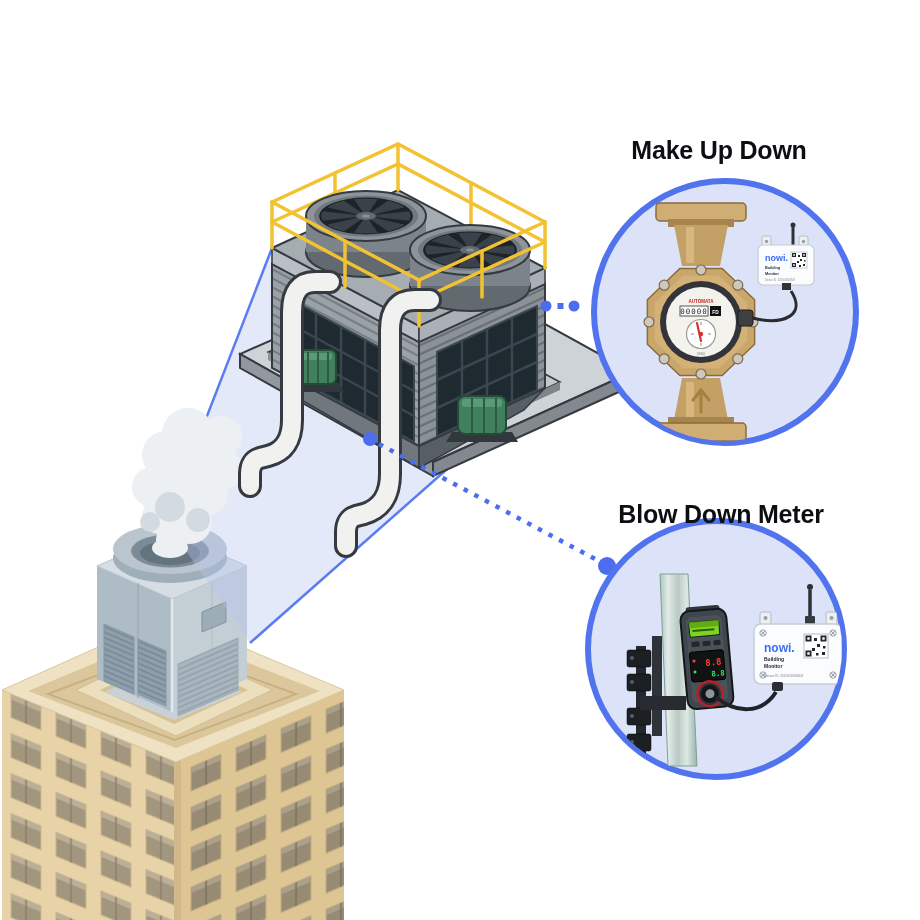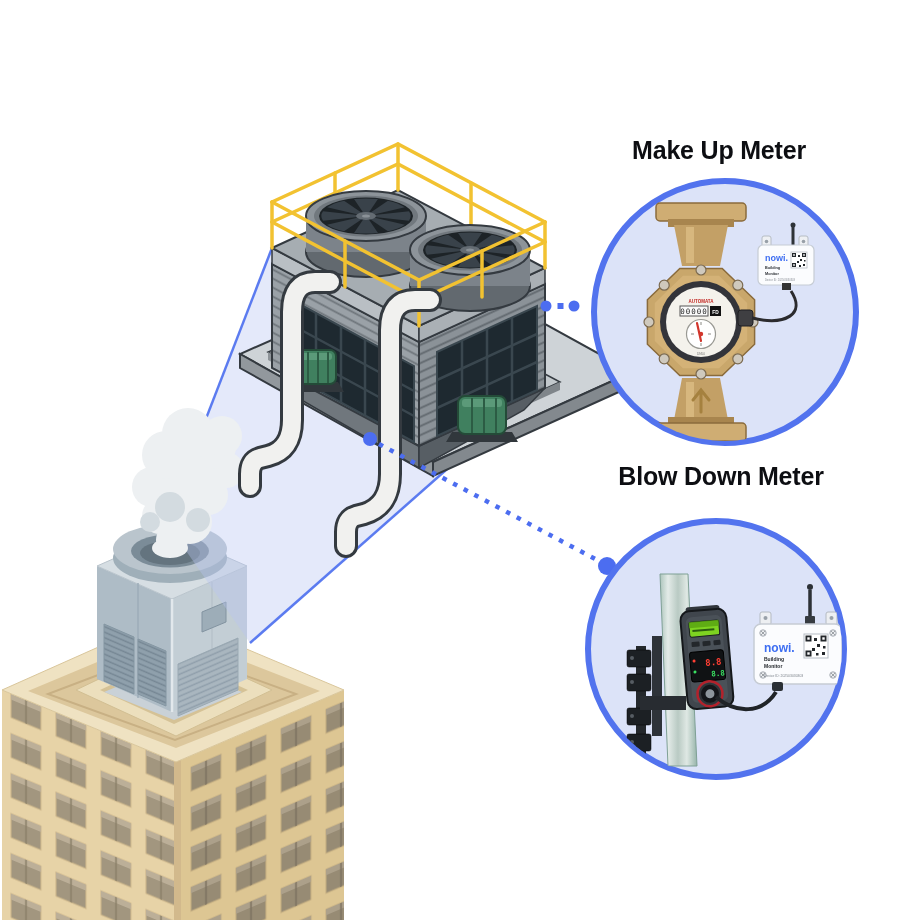--- a/index.html
+++ b/index.html
@@ -2,21 +2,21 @@
 <html><head>
 <meta charset="utf-8">
 <style>
   html,body{margin:0;padding:0;background:#fff;}
   #canvas{position:relative;width:920px;height:920px;background:#ffffff;overflow:hidden;
           font-family:"Liberation Sans",sans-serif;}
   #scene{position:absolute;left:0;top:0;}
   .callout-title{position:absolute;width:320px;text-align:center;font-weight:700;
                  font-size:25px;letter-spacing:-0.2px;color:#0d0e12;}
   #title-makeup{left:559px;top:136px;}
-  #title-blowdown{left:561px;top:462px;}
+  #title-blowdown{left:561px;top:500px;}
   svg text{font-family:"Liberation Sans",sans-serif;}
   .mono{font-family:"DejaVu Sans Mono",monospace;}
 </style>
 </head>
 <body>
 
 <div id="canvas">
 <svg id="scene" width="920" height="920" viewBox="0 0 920 920">
   <defs>
     <pattern id="winL" patternUnits="userSpaceOnUse" width="45" height="40" patternTransform="skewY(22.5)">
@@ -401,15 +401,15 @@
                 <rect x="18.3" y="3.3" width="2.4" height="2.4"></rect>
             <rect x="3.3" y="18.3" width="2.4" height="2.4"></rect>
           </g>
         </g>
         <rect x="772" y="682" width="11" height="9" rx="2" fill="#2b3035"></rect>
       </g>
     </g>
   </g>
 </svg>
 
-<div id="title-makeup" class="callout-title">Make Up Meter</div>
+<div id="title-makeup" class="callout-title">Make Up Down</div>
 <div id="title-blowdown" class="callout-title">Blow Down Meter</div>
 </div>
 
 </body></html>

